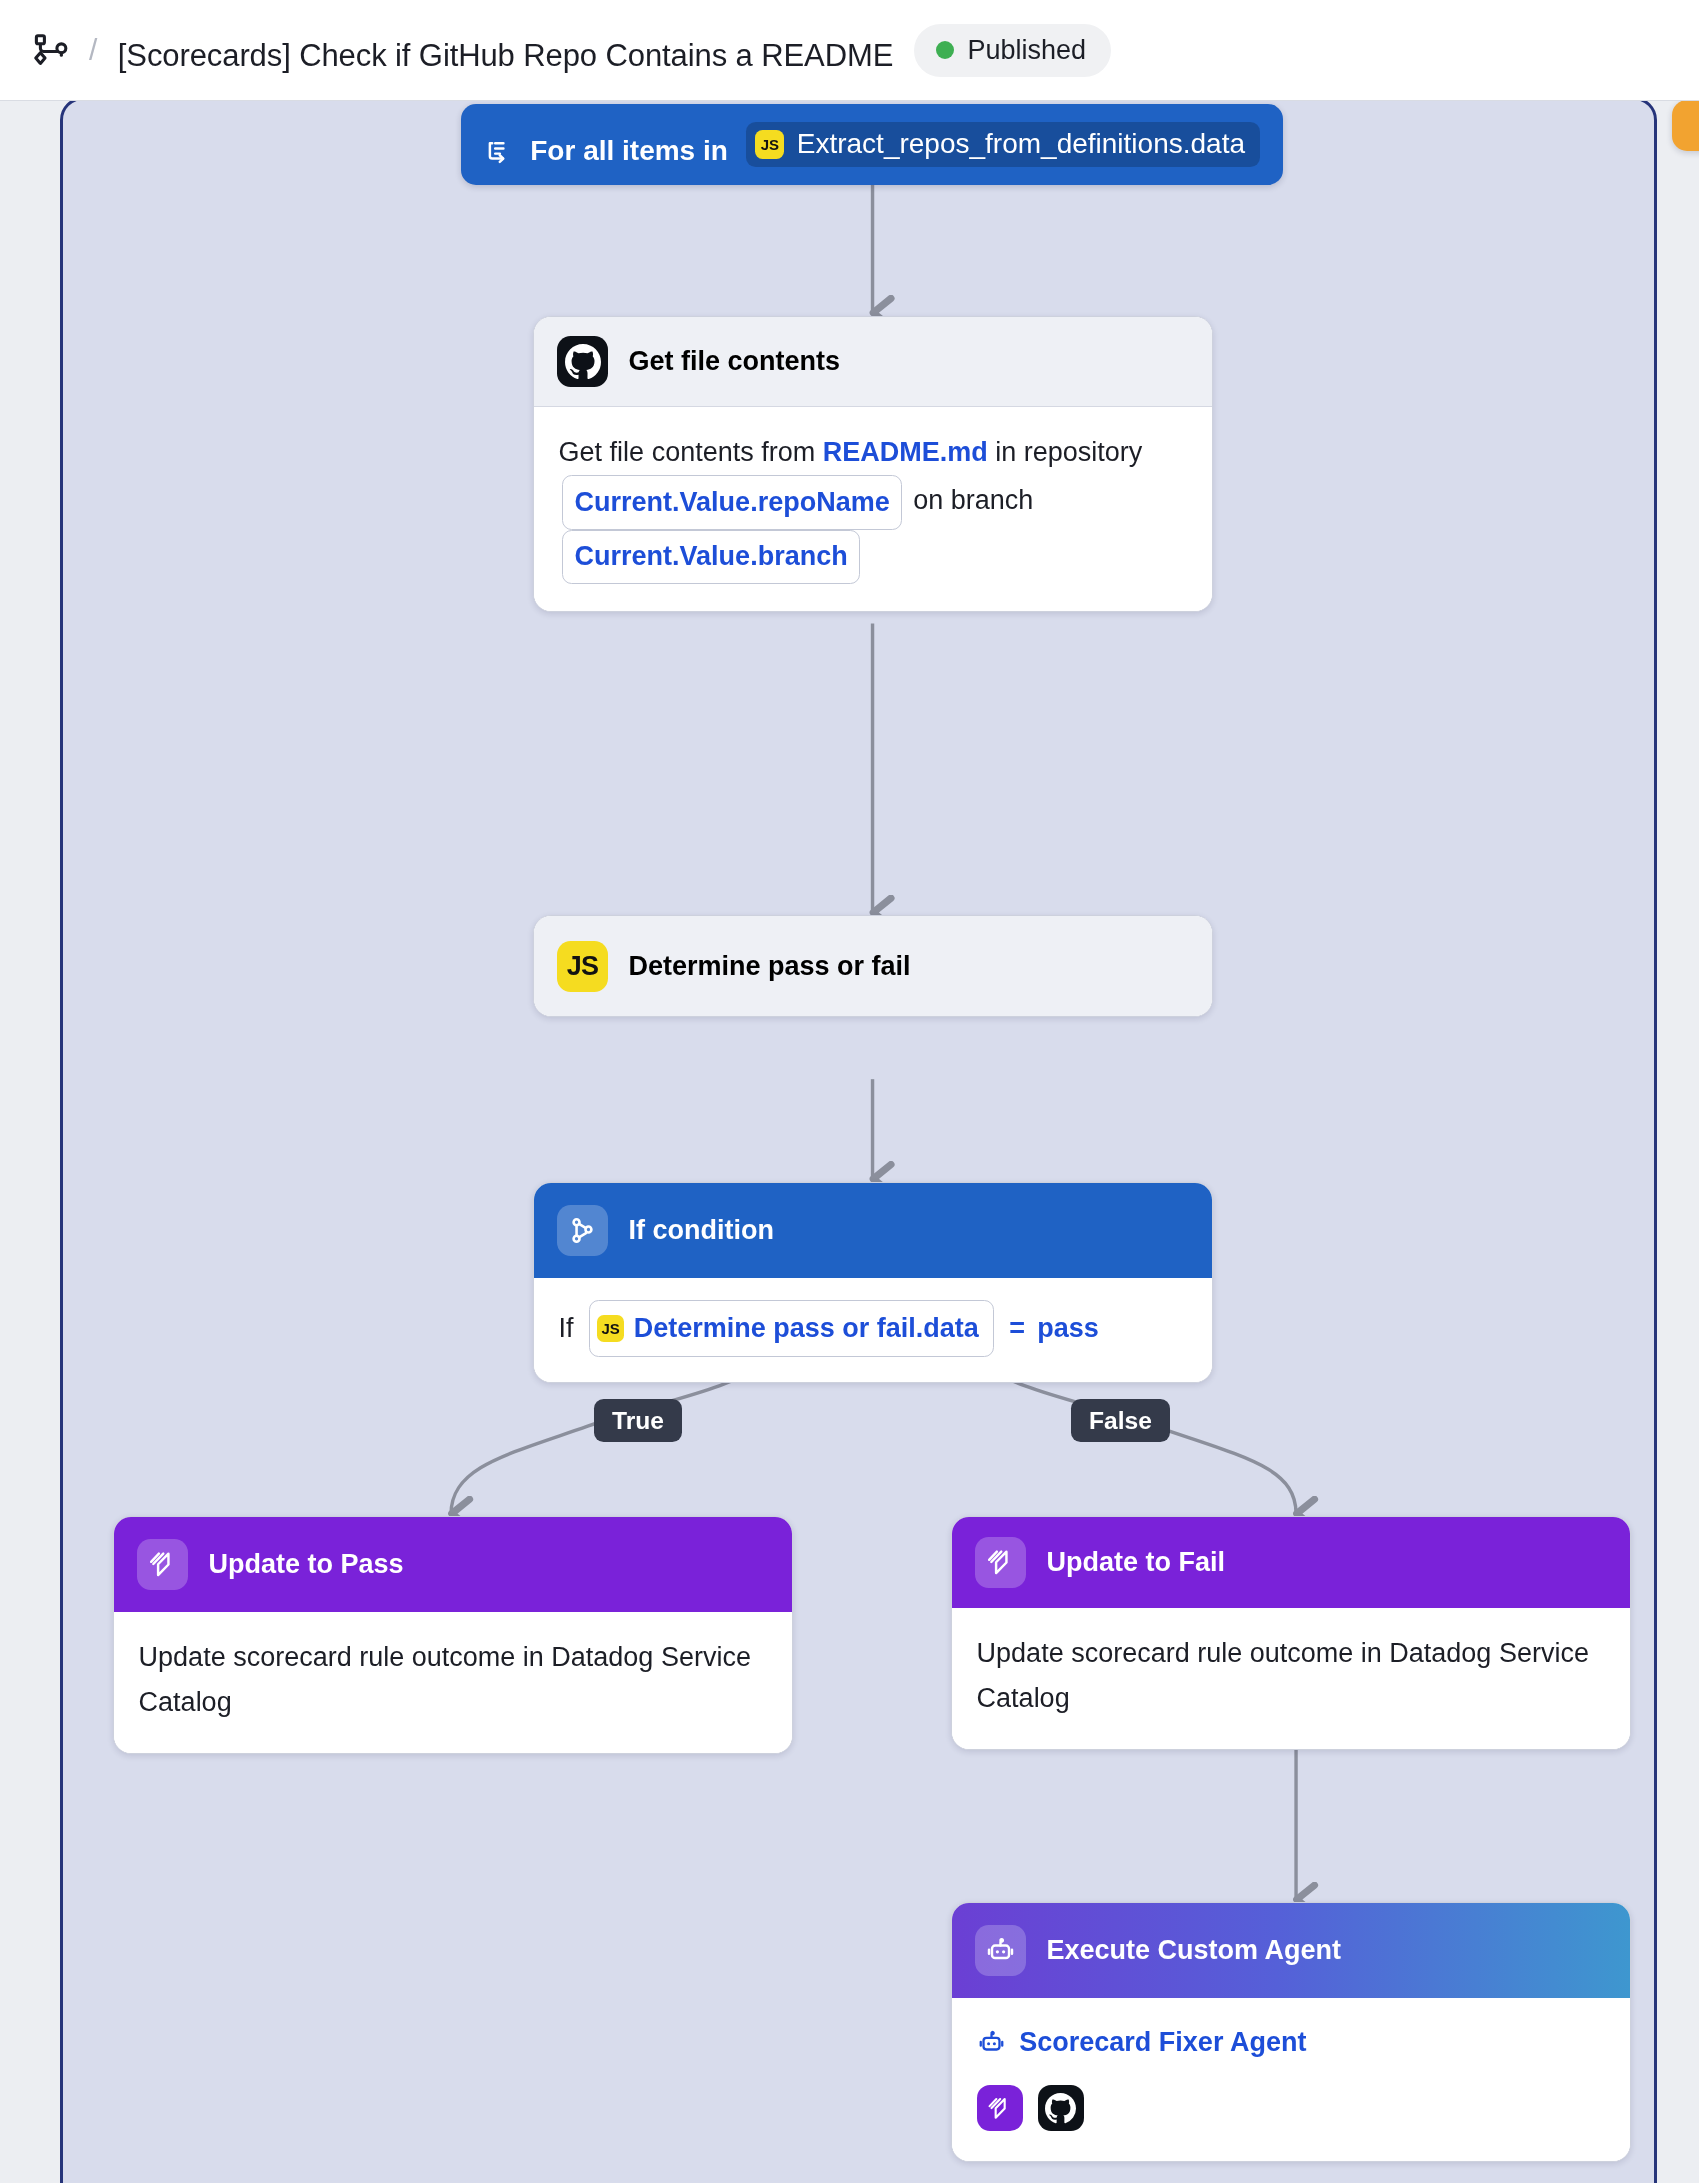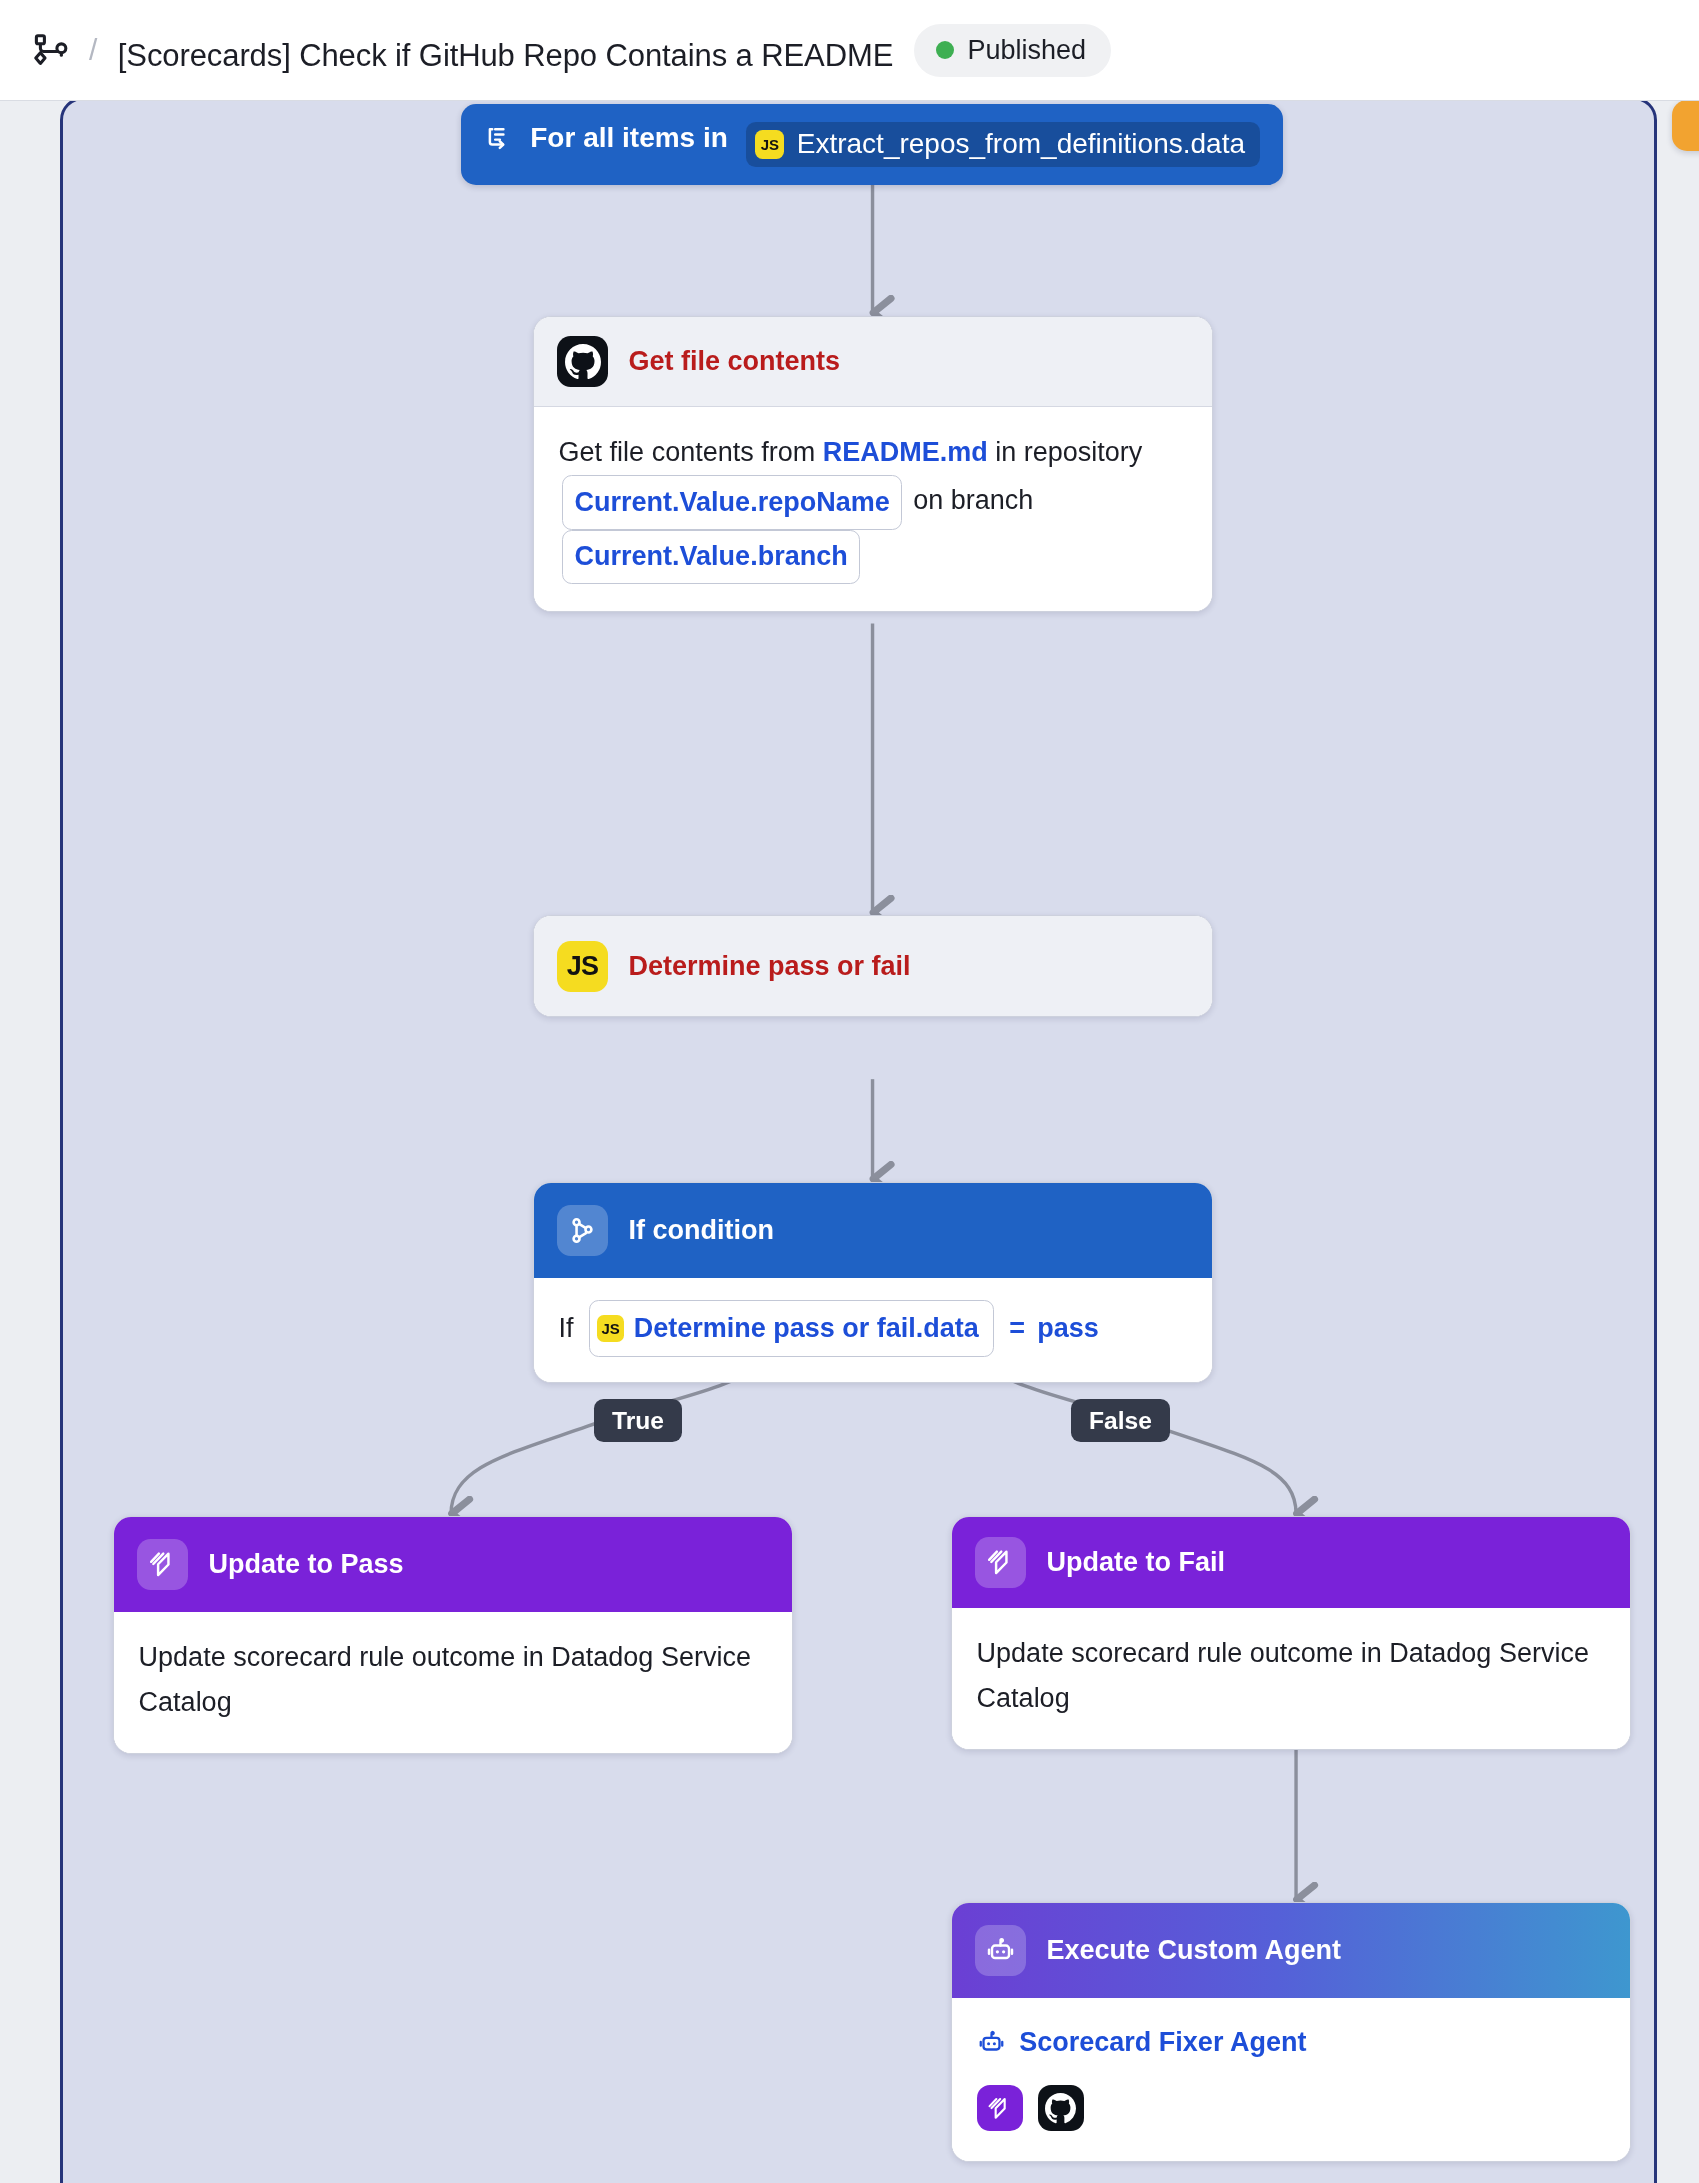--- a/index.html
+++ b/index.html
@@ -71,36 +71,36 @@
   }
   .card-head {
     display: flex; align-items: center; gap: 20.5px;
     padding: 19px 23px;
   }
   .card-head.plain { background: #eef0f5; border-bottom: 0.7px solid #d5d8e2; }
   .card-head.blue { background: #1f62c4; }
   .card-head.purple { background: #7a22d9; }
   .card-head.grad { background: linear-gradient(90deg,#6b3fd4 0%, #5560d8 48%, #3e97cf 100%); }
   .card-title { font-size: 27px; font-weight: bold; color: #ffffff; white-space: nowrap; }
-  .card-title.dark { color: #b91c1c; font-weight: bold; }
+  .card-title.dark { color: #000000; font-weight: bold; }
   .card-body { padding: 23px 24.6px 27px 24.6px; background: #ffffff; }
   .body-text { font-size: 27px; line-height: 1.68; color: #1c1e26; }
 
   
   .ibox { width: 51px; height: 51px; border-radius: 13.7px; flex: none;
           display: flex; align-items: center; justify-content: center; }
   .ibox.gh { background: #0d1117; }
   .ibox.js { background: #f5dc20; }
   .ibox.translucent { background: rgba(255,255,255,.23); }
   .js-text { font-size: 27px; font-weight: bold; color: #121212; letter-spacing: -0.7px; }
 
   
   .loop-node {
     background: #1f62c4; border-radius: 15px;
-    display: flex; align-items: flex-start; gap: 18px;
+    display: flex; align-items: flex-end; gap: 18px;
     padding: 18px 23px;
     box-shadow: 0 2px 6.1px rgba(20,26,60,.18);
   }
   .loop-label { font-size: 28px; color: #ffffff; font-weight: 600; white-space: nowrap; }
   .loop-chip {
     display: flex; align-items: center; gap: 12.3px;
     background: rgba(0,0,0,.20); border-radius: 9.6px;
     padding: 6.8px 15px 6.8px 9.6px;
   }
   .js-badge-sm {

